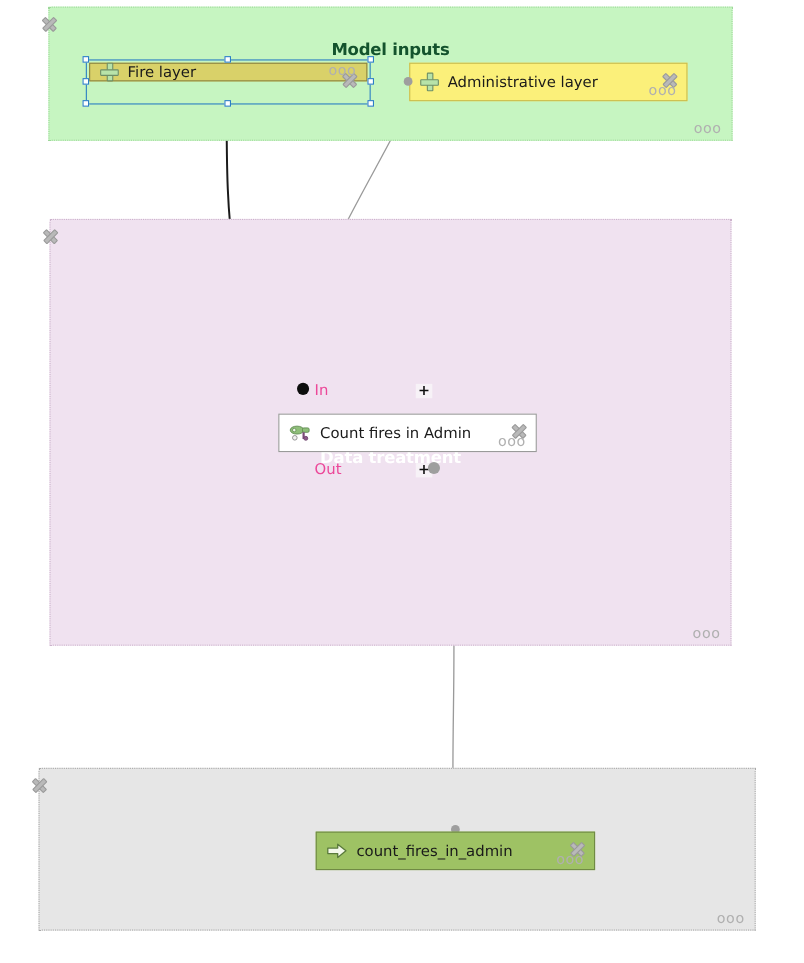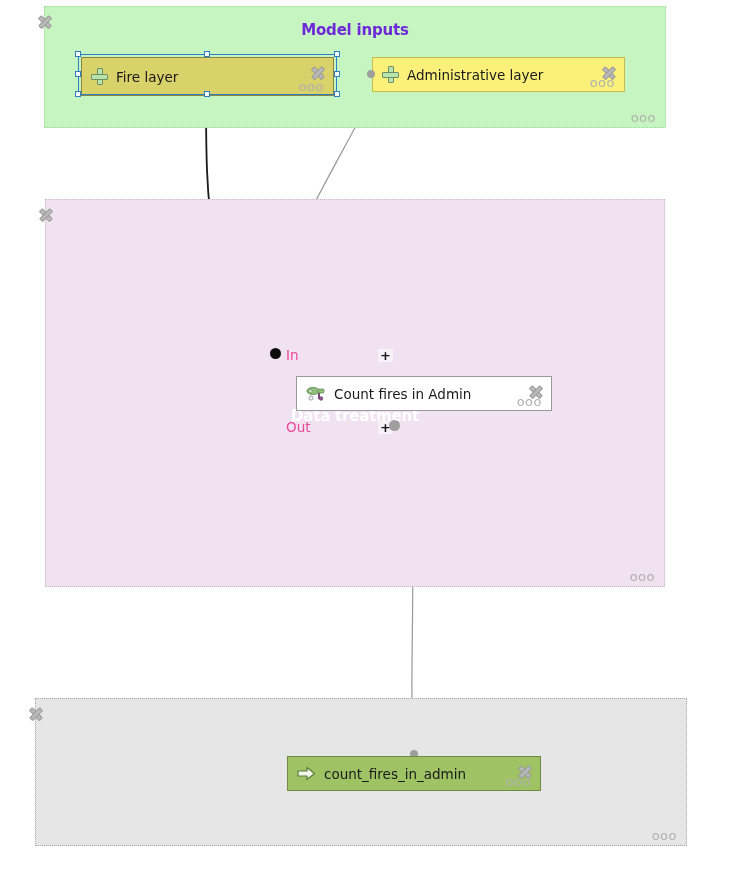--- a/index.html
+++ b/index.html
@@ -48,21 +48,21 @@
   }
 
   #group-inputs {
     left: 44px;
     top: 6px;
     width: 622px;
     height: 122px;
     background: #c6f5c1;
     border-color: #9ed89a;
   }
-  #group-inputs .group-title { top: 14px; color: #6d28d9; }
+  #group-inputs .group-title { top: 29px; color: #14532d; }
 
   #group-treatment {
     left: 45px;
     top: 199px;
     width: 620px;
     height: 388px;
     background: #f0e2f0;
     border-color: #ccb3cc;
   }
   #group-treatment .group-title { top: 207px; color: #ffffff; }
@@ -160,34 +160,33 @@
     right: 8px;
     top: 7px;
   }
   .node .node-dots {
     position: absolute;
     right: 9px;
     bottom: 5px;
   }
 
   #node-fire {
-    left: 81px; top: 57px; width: 253px; height: 39px;
+    left: 81px; top: 57px; width: 253px; height: 17px;
     background: #d9d169;
     border: 1px solid #8a8440;
   }
   #node-admin {
     left: 372px; top: 57px; width: 253px; height: 35px;
     background: #fbf07a;
     border: 1px solid #c9bc4e;
   }
   #node-alg {
-    left: 253px; top: 376px; width: 256px; height: 35px;
+    left: 253px; top: 376px; width: 235px; height: 35px;
     background: #ffffff;
     border: 1px solid #9a9a9a;
-    margin-left: 43px;
   }
   #node-out {
     left: 287px; top: 756px; width: 254px; height: 35px;
     background: #9ec264;
     border: 1px solid #708a44;
   }
 
   
   .sel-handle {
     position: absolute;

